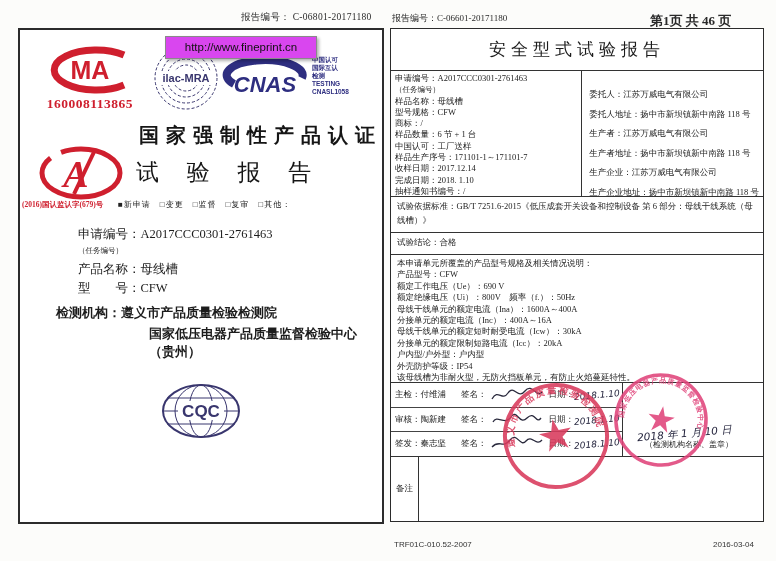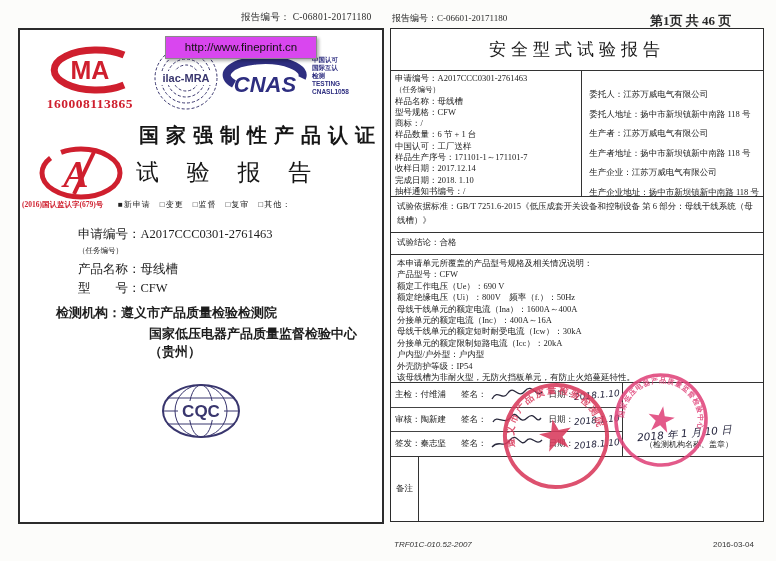--- a/index.html
+++ b/index.html
@@ -7,21 +7,21 @@
     width:776px;height:561px;position:relative;overflow:hidden;
     background:#fcfcfa;
     font-family:"Liberation Serif", serif;
     color:#1c1c1c;
   }
   .abs{position:absolute;}
   
   .rpt-no-left{left:241px;top:11px;font-size:9.5px;color:#2a2a2a;letter-spacing:.3px;}
   .rpt-no-right{left:392px;top:12px;font-size:9px;color:#2a2a2a;}
   .page-no{left:650px;top:12px;font-size:13px;color:#2a2a2a;font-weight:bold;}
-  .foot-l{left:394px;top:540px;font-size:8px;color:#333;font-family:"Liberation Sans",sans-serif;font-style:italic;}
+  .foot-l{left:394px;top:540px;font-size:8px;color:#333;font-family:"Liberation Sans",sans-serif;}
   .foot-r{left:713px;top:540px;font-size:8px;color:#333;font-family:"Liberation Sans",sans-serif;}
   
   .lpage{left:18px;top:28px;width:362px;height:492px;border:2px solid #2b2b2b;background:#fff;}
   .lp{position:absolute;}
   .watermark{left:165px;top:36px;width:150px;height:21px;line-height:21px;text-align:center;
     font-size:11.5px;font-family:"Liberation Sans",sans-serif;color:#111;background:#d946ef;
     border:1px solid #8a8a8a;box-shadow:2px 2px 3px rgba(0,0,0,.3);z-index:30;}
   .cma{left:14px;top:16px;width:112px;text-align:center;}
   .cma-num{font-size:13.5px;font-weight:bold;color:#cf1f2e;letter-spacing:.5px;margin-top:-2px;}
   .ilac{left:132px;top:14px;}

